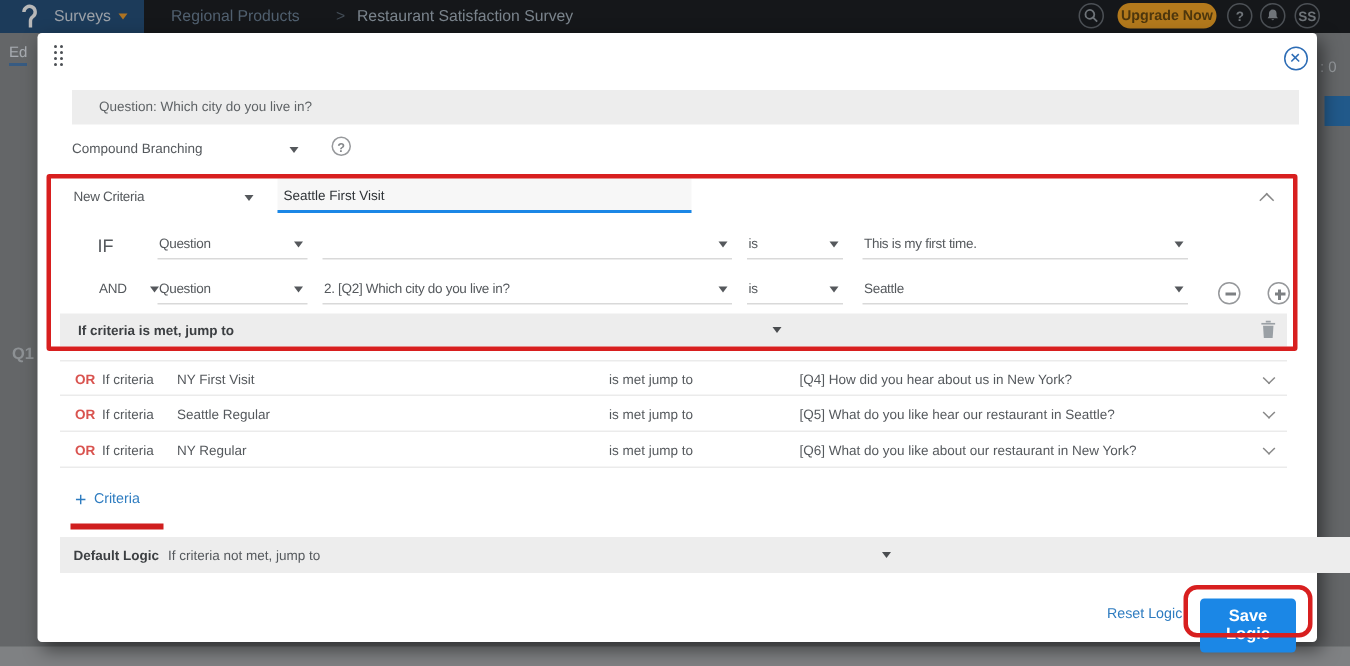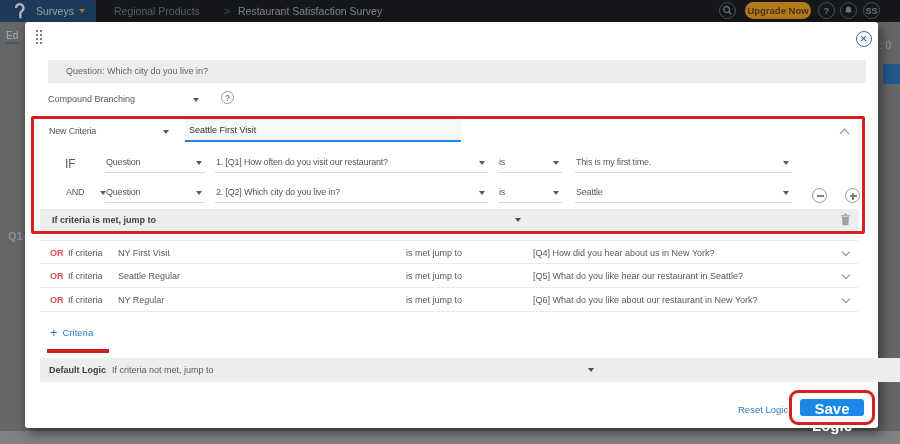--- a/index.html
+++ b/index.html
@@ -94,21 +94,21 @@
   .add-plus { font-size:13px; color:#2e7cc0; vertical-align:middle; }
   .add-label { font-size:9.5px; color:#2e7cc0; margin-left:5px; vertical-align:middle; }
 
   .default-bar { position:absolute; left:15px; top:336px; width:890px; height:24px; background:#ededed; }
   .def-label { position:absolute; left:9px; top:7px; font-size:9px; font-weight:bold; color:#3c3f42; }
   .def-cond { position:absolute; left:72px; top:7px; font-size:9px; color:#55595d; }
   .def-target { position:absolute; left:185px; top:7px; font-size:9px; color:#55595d; letter-spacing:-0.2px; }
   .def-caret { position:absolute; left:548px; top:10px; border-left:3.5px solid transparent; border-right:3.5px solid transparent; border-top:4px solid #4a4d50; width:0; height:0; }
 
   .reset-link { position:absolute; left:713px; top:382px; font-size:9.5px; color:#2e7cc0; cursor:pointer; }
-  .save-btn { position:absolute; left:775px; top:377px; width:64px; height:17px; background:#1b87e6; border:none; border-radius:3px; color:#fff; font-size:15px; font-weight:bold; font-family:"Liberation Sans",sans-serif; cursor:pointer; }
+  .save-btn { position:absolute; left:775px; top:377px; width:64px; height:36px; background:#1b87e6; border:none; border-radius:3px; color:#fff; font-size:11px; font-weight:bold; font-family:"Liberation Sans",sans-serif; cursor:pointer; }
 </style>
 </head>
 <body>
 
 <div class="screen">
 
   <div class="topbar">
     <div class="brand-block">
       <span class="logo">
         <svg width="14" height="18" viewBox="0 0 16 20">
@@ -174,21 +174,20 @@
     <input class="nc-input" value="Seattle First Visit" style="">
     <span class="collapse-chev"></span>
 
     <div class="crow">
       <span class="plain-label conn-label" style="top:135px;">IF</span>
       <div class="dd type-dd row-if">
         <span class="txt">Question</span>
         <span class="dcaret"></span>
       </div>
       <div class="dd q-dd row-if">
-        <span class="txt">1. [Q1] How often do you visit our restaurant?</span>
         <span class="dcaret"></span>
       </div>
       <div class="dd is-dd row-if">
         <span class="txt">is</span>
         <span class="dcaret"></span>
       </div>
       <div class="dd val-dd row-if">
         <span class="txt">This is my first time.</span>
         <span class="dcaret"></span>
       </div>

